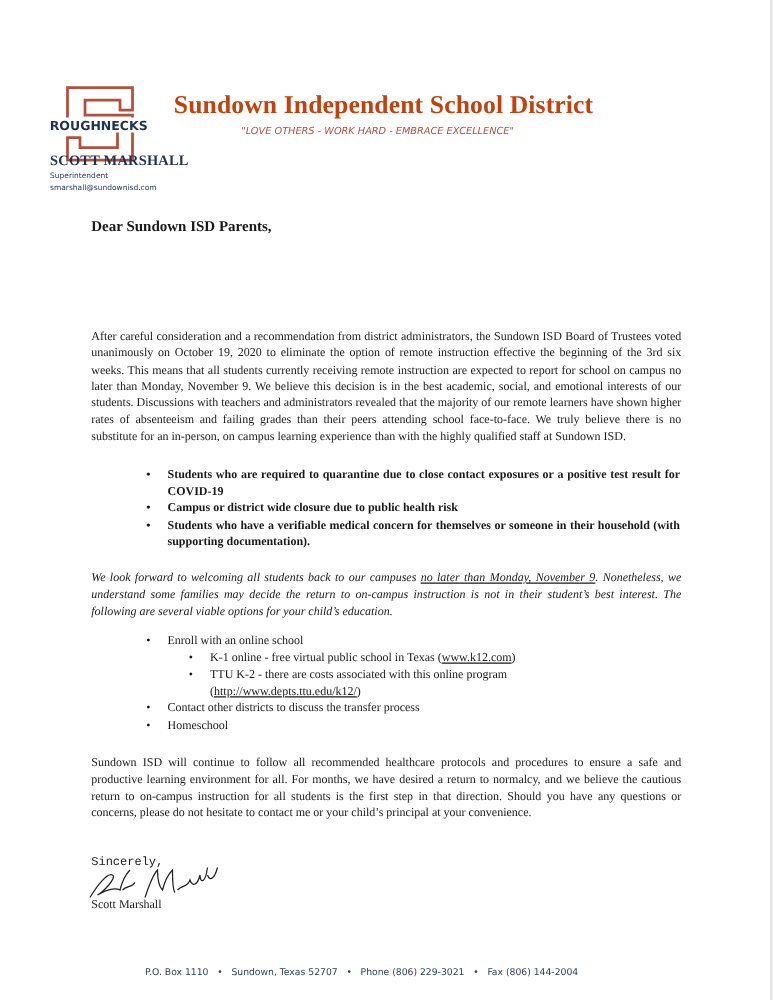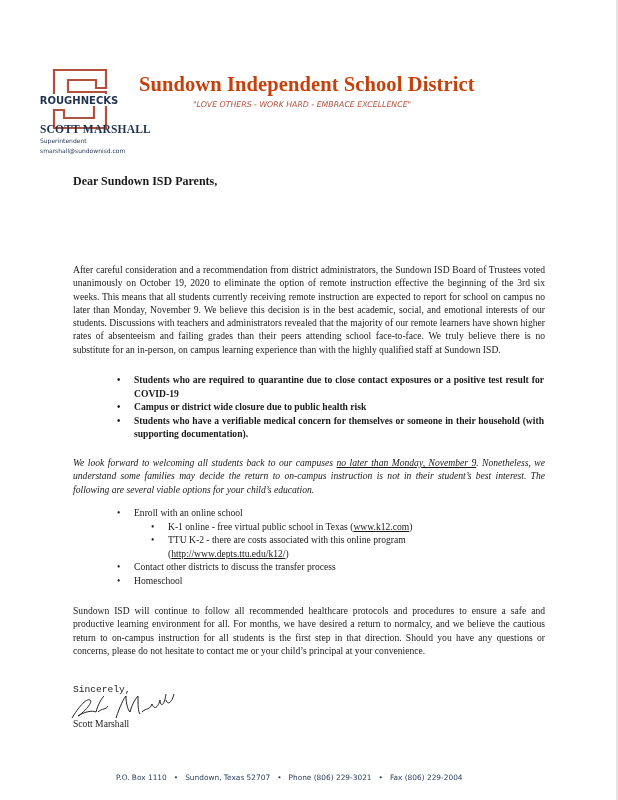--- a/index.html
+++ b/index.html
@@ -76,15 +76,15 @@
 
   <div class="body p3">Sundown ISD will continue to follow all recommended healthcare protocols and procedures to ensure a safe and productive learning environment for all. For months, we have desired a return to normalcy, and we believe the cautious return to on-campus instruction for all students is the first step in that direction. Should you have any questions or concerns, please do not hesitate to contact me or your child’s principal at your convenience.</div>
 
   <div class="sincerely">Sincerely,</div>
   <svg class="sig" viewBox="0 0 110 32">
     <path d="M4 28 C10 18 18 8 22 10 C26 12 14 24 10 26 C16 22 24 20 28 22 C30 14 34 8 36 6 M30 22 C34 18 38 20 40 16 M48 28 C52 16 56 8 58 6 C58 14 60 20 62 22 C64 14 68 8 70 6 C70 14 70 22 72 24 M74 22 C78 18 82 20 84 14 C86 20 90 18 92 10 C92 16 96 18 98 4 M98 10 C100 16 104 12 106 4" fill="none" stroke="#222" stroke-width="1"></path>
   </svg>
   <div class="signame">Scott Marshall</div>
 
   <div class="footer">
-    <span>P.O. Box 1110</span><span class="dot">•</span><span>Sundown, Texas 52707</span><span class="dot">•</span><span>Phone (806) 229-3021</span><span class="dot">•</span><span>Fax (806) 229-2004</span>
+    <span>P.O. Box 1110</span><span class="dot">•</span><span>Sundown, Texas 52707</span><span class="dot">•</span><span>Phone (806) 229-3021</span><span class="dot">•</span><span>Fax (806) 144-2004</span>
   </div>
 </div>
 
 </body></html>

